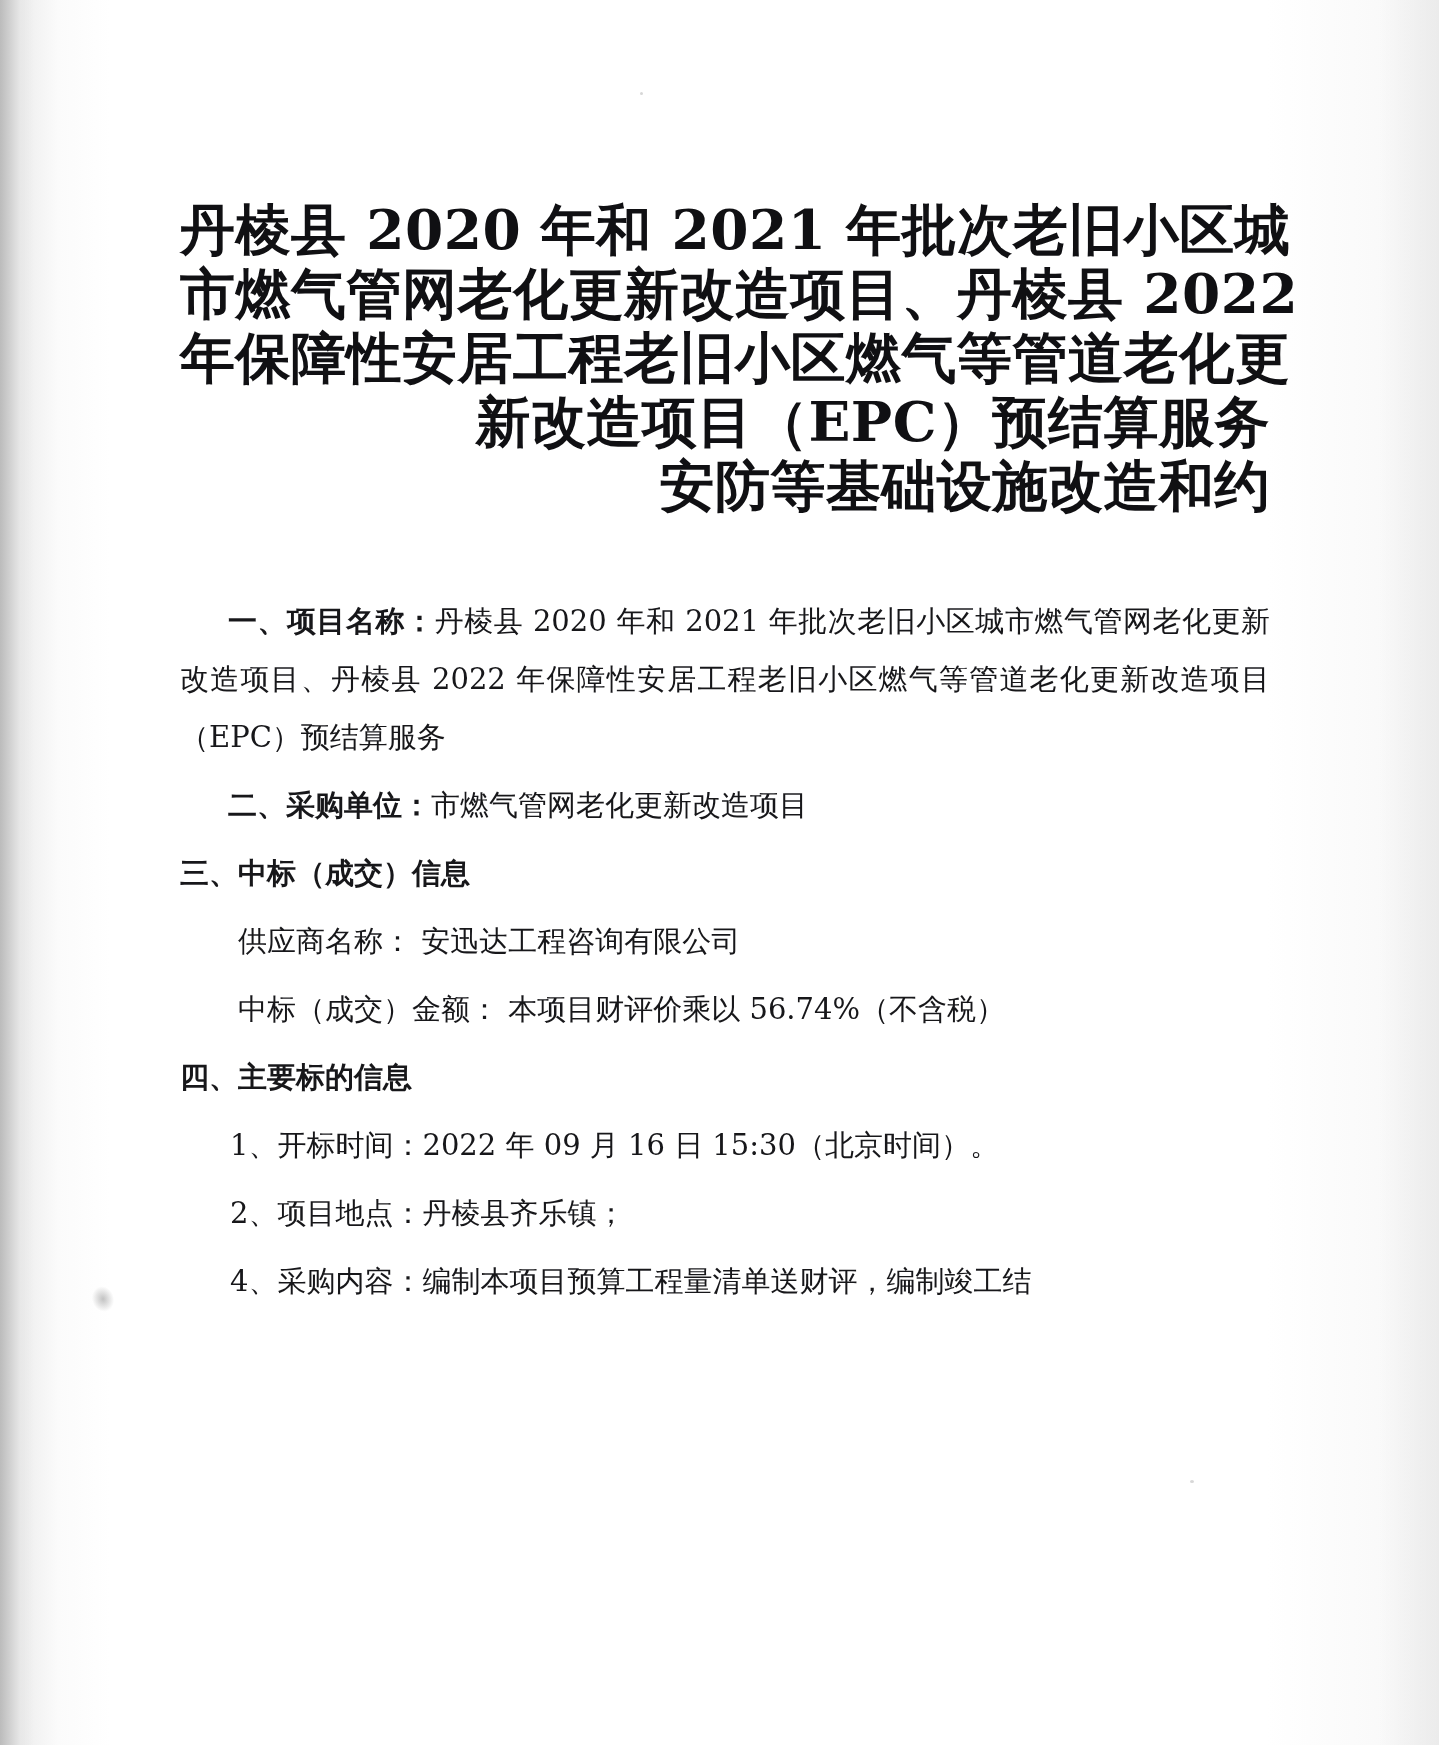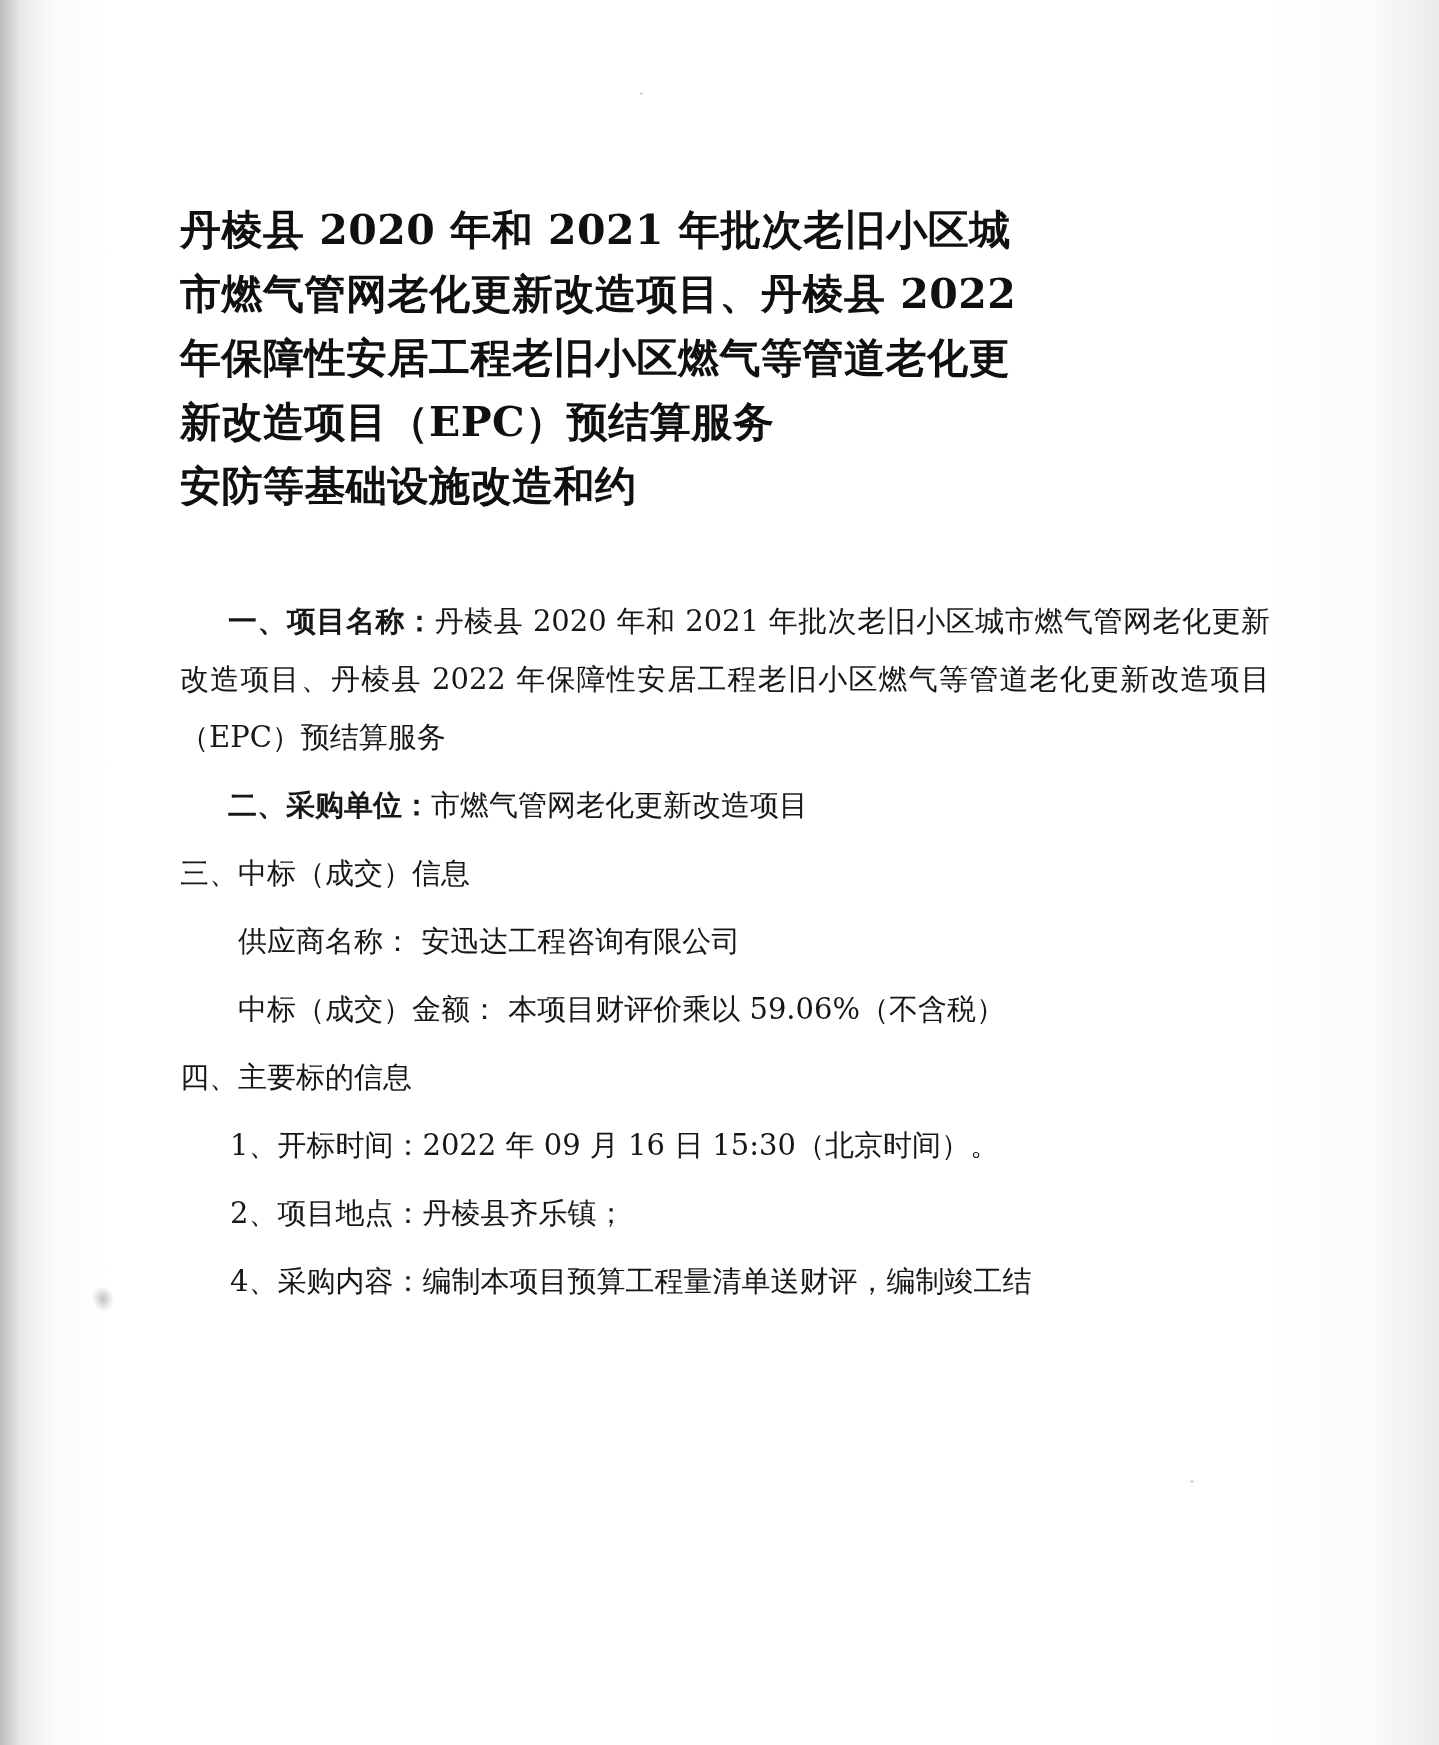--- a/index.html
+++ b/index.html
@@ -42,23 +42,23 @@
   .sheet {
     position: absolute;
     left: 180px;
     top: 0;
     width: 1090px;
     height: 100%;
   }
   .doc-title {
     margin: 0;
     padding-top: 198px;
-    text-align: left;
+    text-align: right;
     font-weight: bold;
-    font-size: 41px;
+    font-size: 55px;
     line-height: 64px;
     letter-spacing: 0.5px;
     color: #101013;
   }
   .doc-title .tl {
     display: block;
     white-space: nowrap;
   }
   .title-sub {
     display: block;
@@ -79,21 +79,21 @@
     padding-left: 58px;
   }
   p.para.lvl2b {
     padding-left: 50px;
   }
   b.hd {
     font-weight: bold;
     margin-left: 48px;
   }
   .heading {
-    font-weight: normal;
+    font-weight: bold;
   }
   .faint-mark {
     position: absolute;
     left: 92px;
     top: 1286px;
     width: 22px;
     height: 26px;
     background: radial-gradient(ellipse at center, rgba(120,120,120,.45), rgba(255,255,255,0) 70%);
     transform: rotate(-18deg);
   }
@@ -124,21 +124,21 @@
       </p>
 
       <p class="para">
         <b class="hd">二、采购单位：</b><span>市燃气管网老化更新改造项目</span>
       </p>
 
       <p class="para heading">三、中标（成交）信息</p>
 
       <p class="para lvl2">供应商名称： 安迅达工程咨询有限公司</p>
 
-      <p class="para lvl2">中标（成交）金额： 本项目财评价乘以 59.06%（不含税）</p>
+      <p class="para lvl2">中标（成交）金额： 本项目财评价乘以 56.74%（不含税）</p>
 
       <p class="para heading">四、主要标的信息</p>
 
       <p class="para lvl2b">1、开标时间：2022 年 09 月 16 日 15:30（北京时间）。</p>
 
       <p class="para lvl2b">2、项目地点：丹棱县齐乐镇；</p>
 
 
       <p class="para" style="text-indent:50px">4、采购内容：编制本项目预算工程量清单送财评，编制竣工结</p>
 

